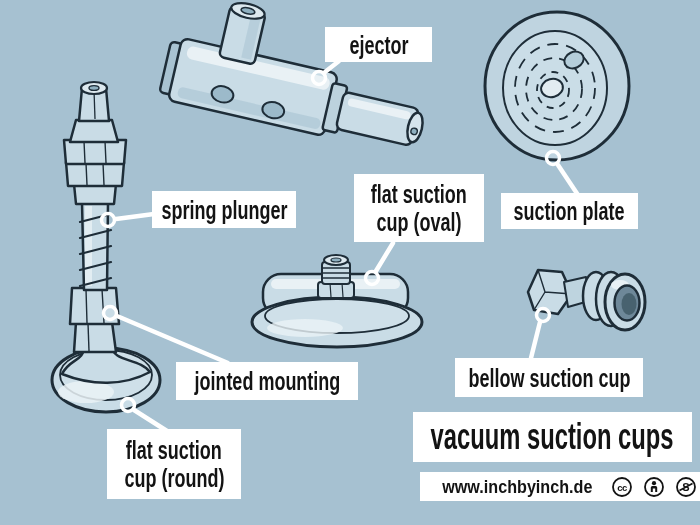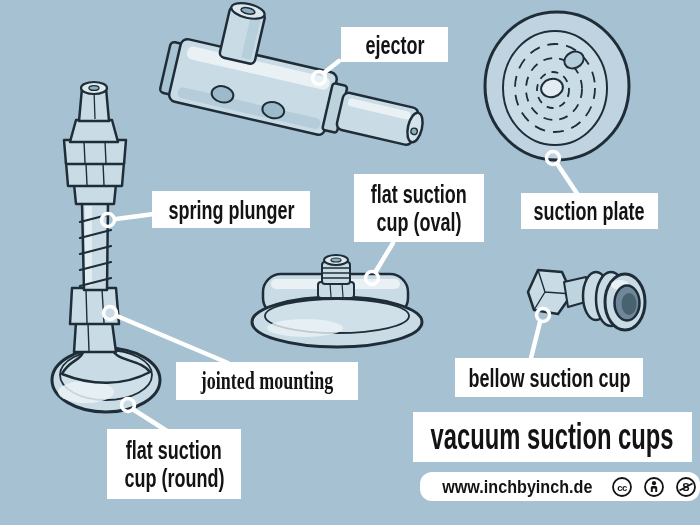--- a/index.html
+++ b/index.html
@@ -9,37 +9,37 @@
     font-family:"Liberation Sans",sans-serif;
   }
   .art{position:absolute;left:0;top:0;z-index:1;}
   .label{
     position:absolute;z-index:2;background:#ffffff;color:#131313;
     display:flex;flex-direction:column;align-items:center;justify-content:center;
     text-align:center;font-weight:bold;font-size:25px;line-height:1.12;
     box-sizing:border-box;white-space:nowrap;
   }
   .cond{display:inline-block;transform:scaleX(0.72);transform-origin:50% 50%;}
-  .lbl-ejector{left:325px;top:27px;width:107px;height:35px;margin-left:16px;}
-  .lbl-spring{left:152px;top:191px;width:158px;height:37px;}
+  .lbl-ejector{left:325px;top:27px;width:107px;height:35px;}
+  .lbl-spring{left:152px;top:191px;width:144px;height:37px;}
   .lbl-oval{left:354px;top:174px;width:130px;height:68px;}
-  .lbl-plate{left:521px;top:193px;width:137px;height:36px;align-items:center;}
-  .lbl-jointed{left:176px;top:362px;width:182px;height:38px;font-family:Liberation Serif, serif;}
+  .lbl-plate{left:501px;top:193px;width:137px;height:36px;align-items:center;}
+  .lbl-jointed{left:176px;top:362px;width:182px;height:38px;}
   .lbl-bellow{left:427px;top:358px;width:188px;height:39px;margin-left:28px;}
   .lbl-round{left:107px;top:429px;width:134px;height:70px;}
   .title-bar{
     position:absolute;z-index:2;left:413px;top:412px;width:279px;height:50px;
     background:#fff;color:#131313;display:flex;align-items:center;justify-content:center;
     font-weight:bold;font-size:36px;white-space:nowrap;
   }
   .title-bar .cond{transform:scaleX(0.66);}
   .footer-bar{
     position:absolute;z-index:2;left:420px;top:472px;width:280px;height:29px;
     background:#fff;color:#131313;display:flex;align-items:center;justify-content:flex-end;
-    gap:5px;font-weight:bold;font-size:19px;padding-right:3px;box-sizing:border-box;white-space:nowrap;border-radius:12px;
+    gap:5px;font-weight:bold;font-size:19px;padding-right:3px;box-sizing:border-box;white-space:nowrap;
   }
   .footer-bar .cond{transform:scaleX(0.85);}
   .cc-icons{display:flex;align-items:center;gap:10px;}
 </style>
 </head>
 <body>
 
 <div class="canvas">
 
   <svg class="art" width="700" height="525" viewBox="0 0 700 525">

